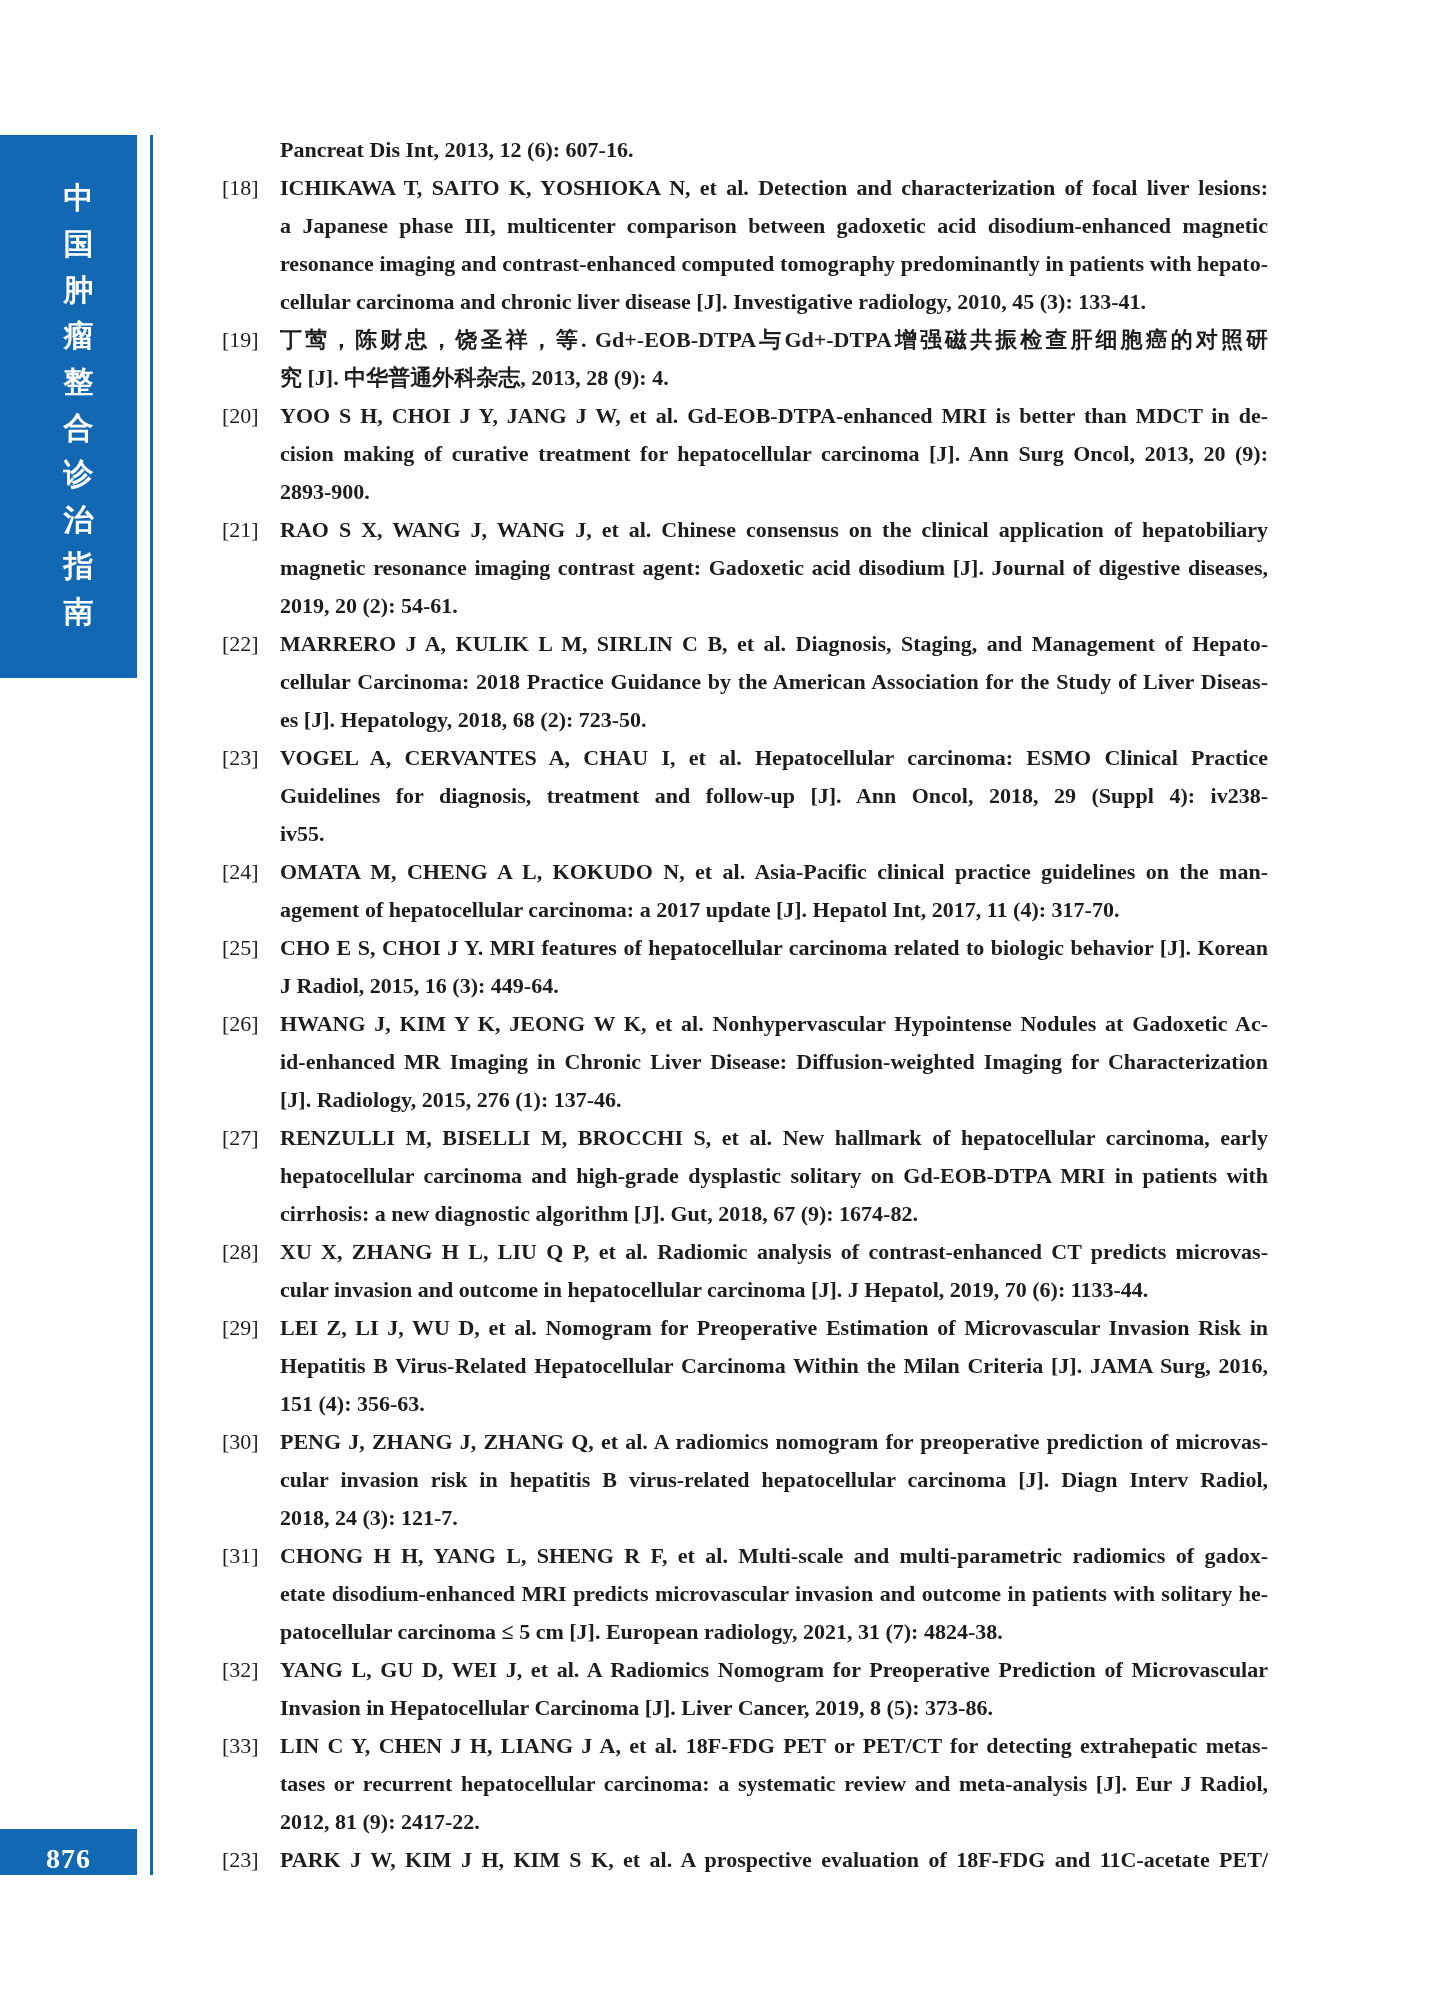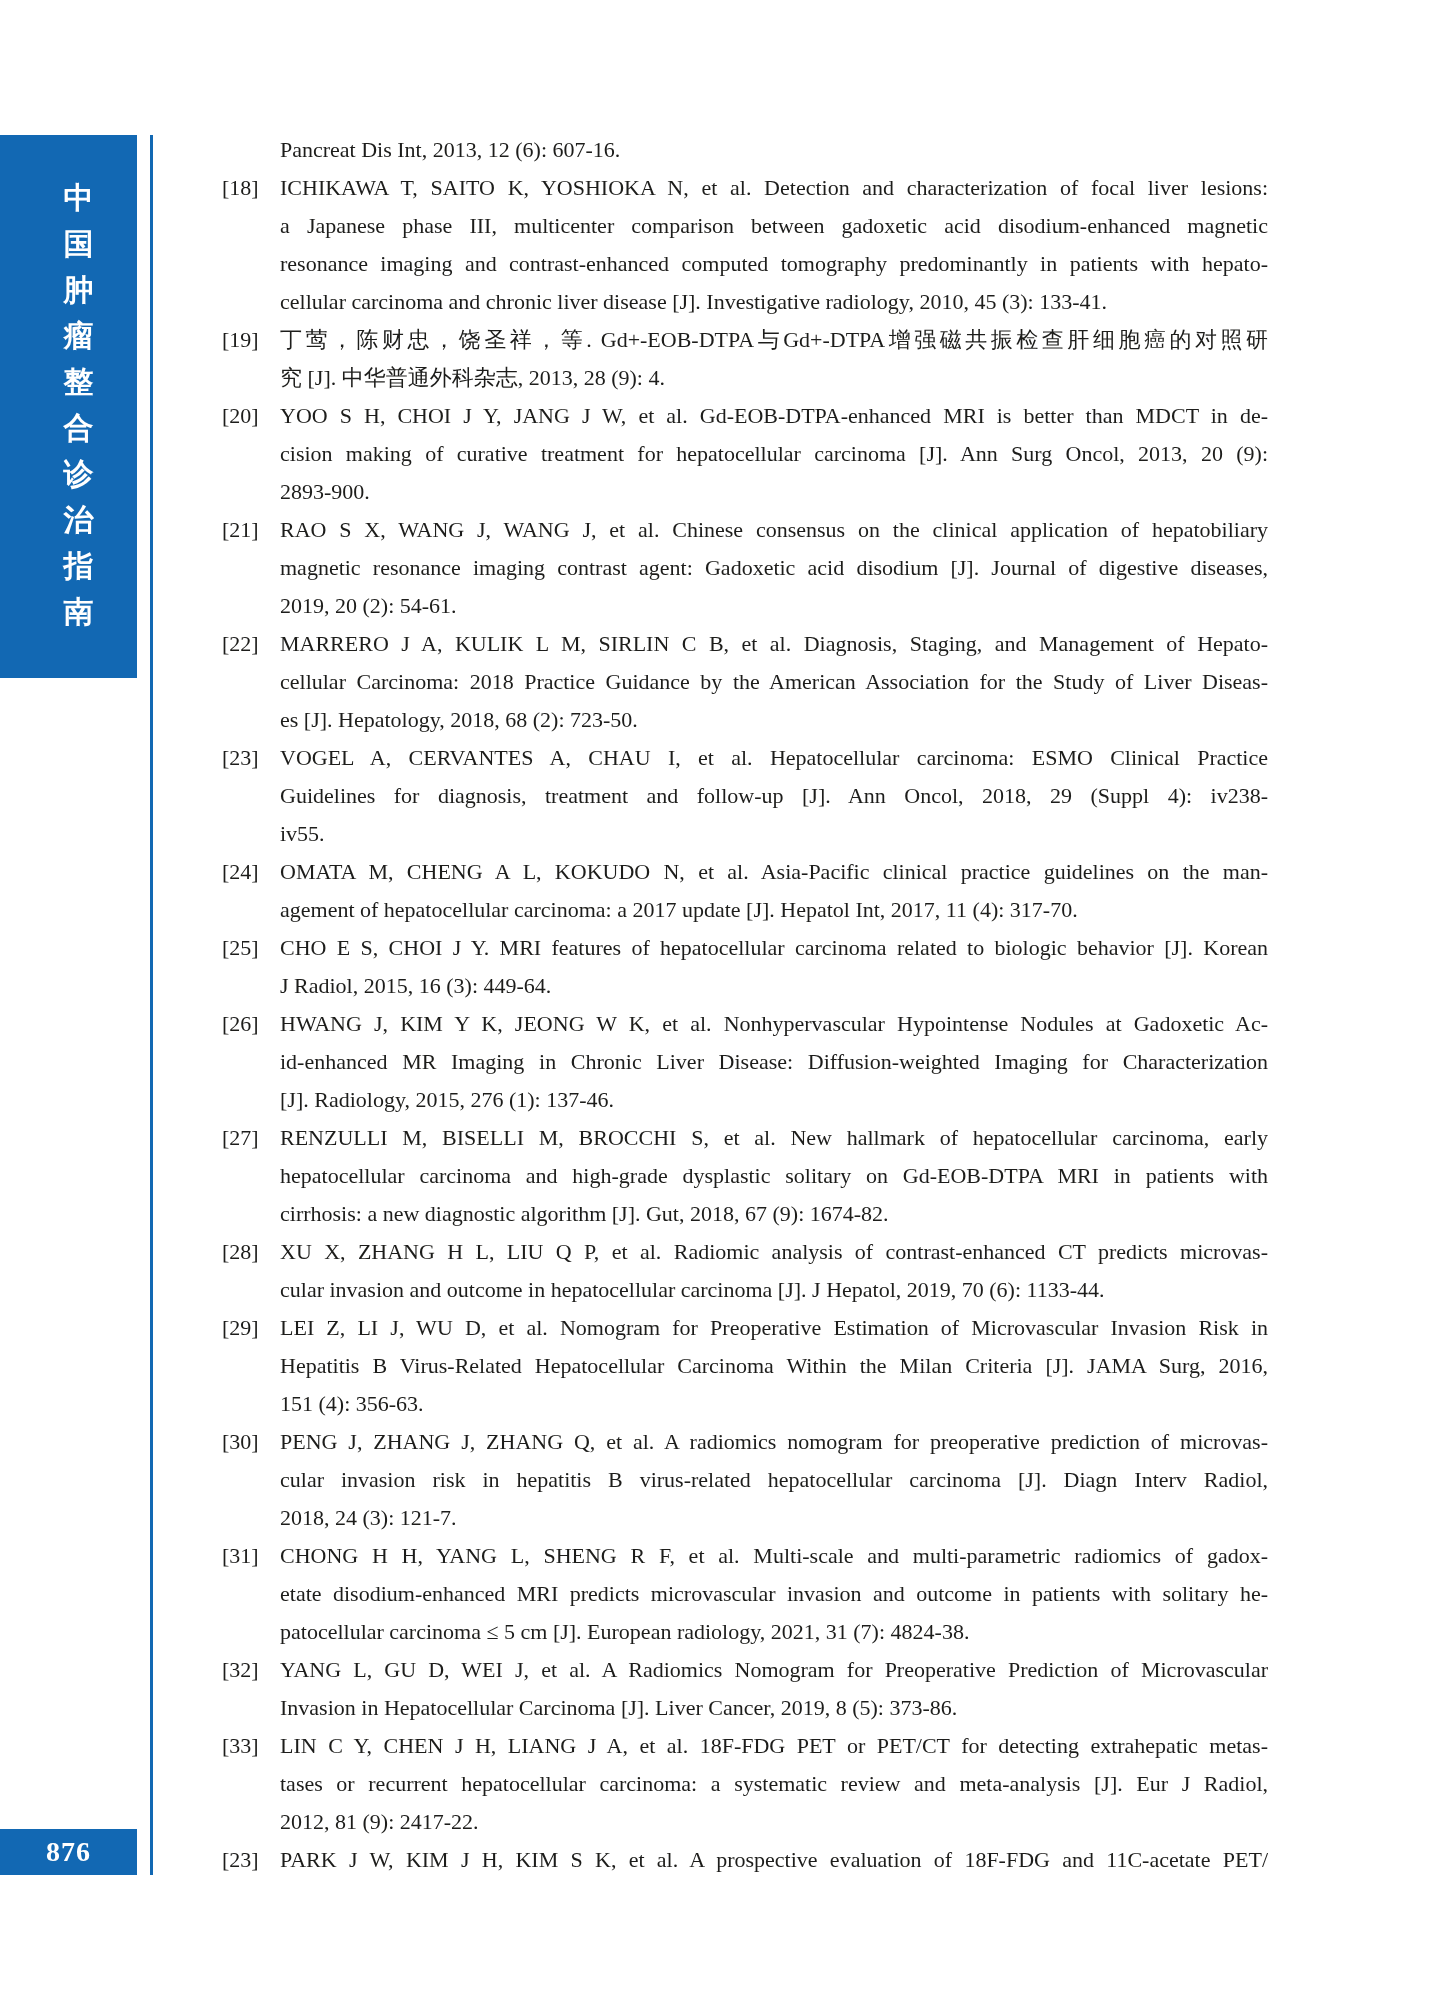--- a/index.html
+++ b/index.html
@@ -26,37 +26,38 @@
   
   .vrule{
     position:absolute;left:150px;top:135px;width:3px;height:1740px;
     background:var(--accent,#1268b3);
   }
 
   
   .page-badge{
     position:absolute;left:0;top:1829px;width:137px;height:46px;
     background:var(--accent,#1268b3);
-    display:flex;align-items:center;justify-content:center;
+    display:flex;align-items:flex-end;justify-content:center;
   }
   .page-badge span{
     color:#ffffff;font-size:28px;font-weight:bold;letter-spacing:1px;
   }
 
   
   .refs{
     position:absolute;left:222px;top:131px;width:1046px;
     color:#1d1d1b;font-size:22px;line-height:38px;
   }
   .ref{position:relative;padding-left:58px;box-sizing:border-box;}
   .ref .label{position:absolute;left:0;top:0;width:56px;white-space:nowrap;}
   .line{
     text-align:justify;
     text-align-last:justify;
     overflow:hidden;
+    font-weight:bold;
   }
   .line.no-stretch{text-align-last:left;}
 </style>
 </head>
 <body style="--accent: #1268b3; background: rgb(255, 255, 255);">
 
 <div class="page">
 
   <aside class="sidebar" id="spine">
 

